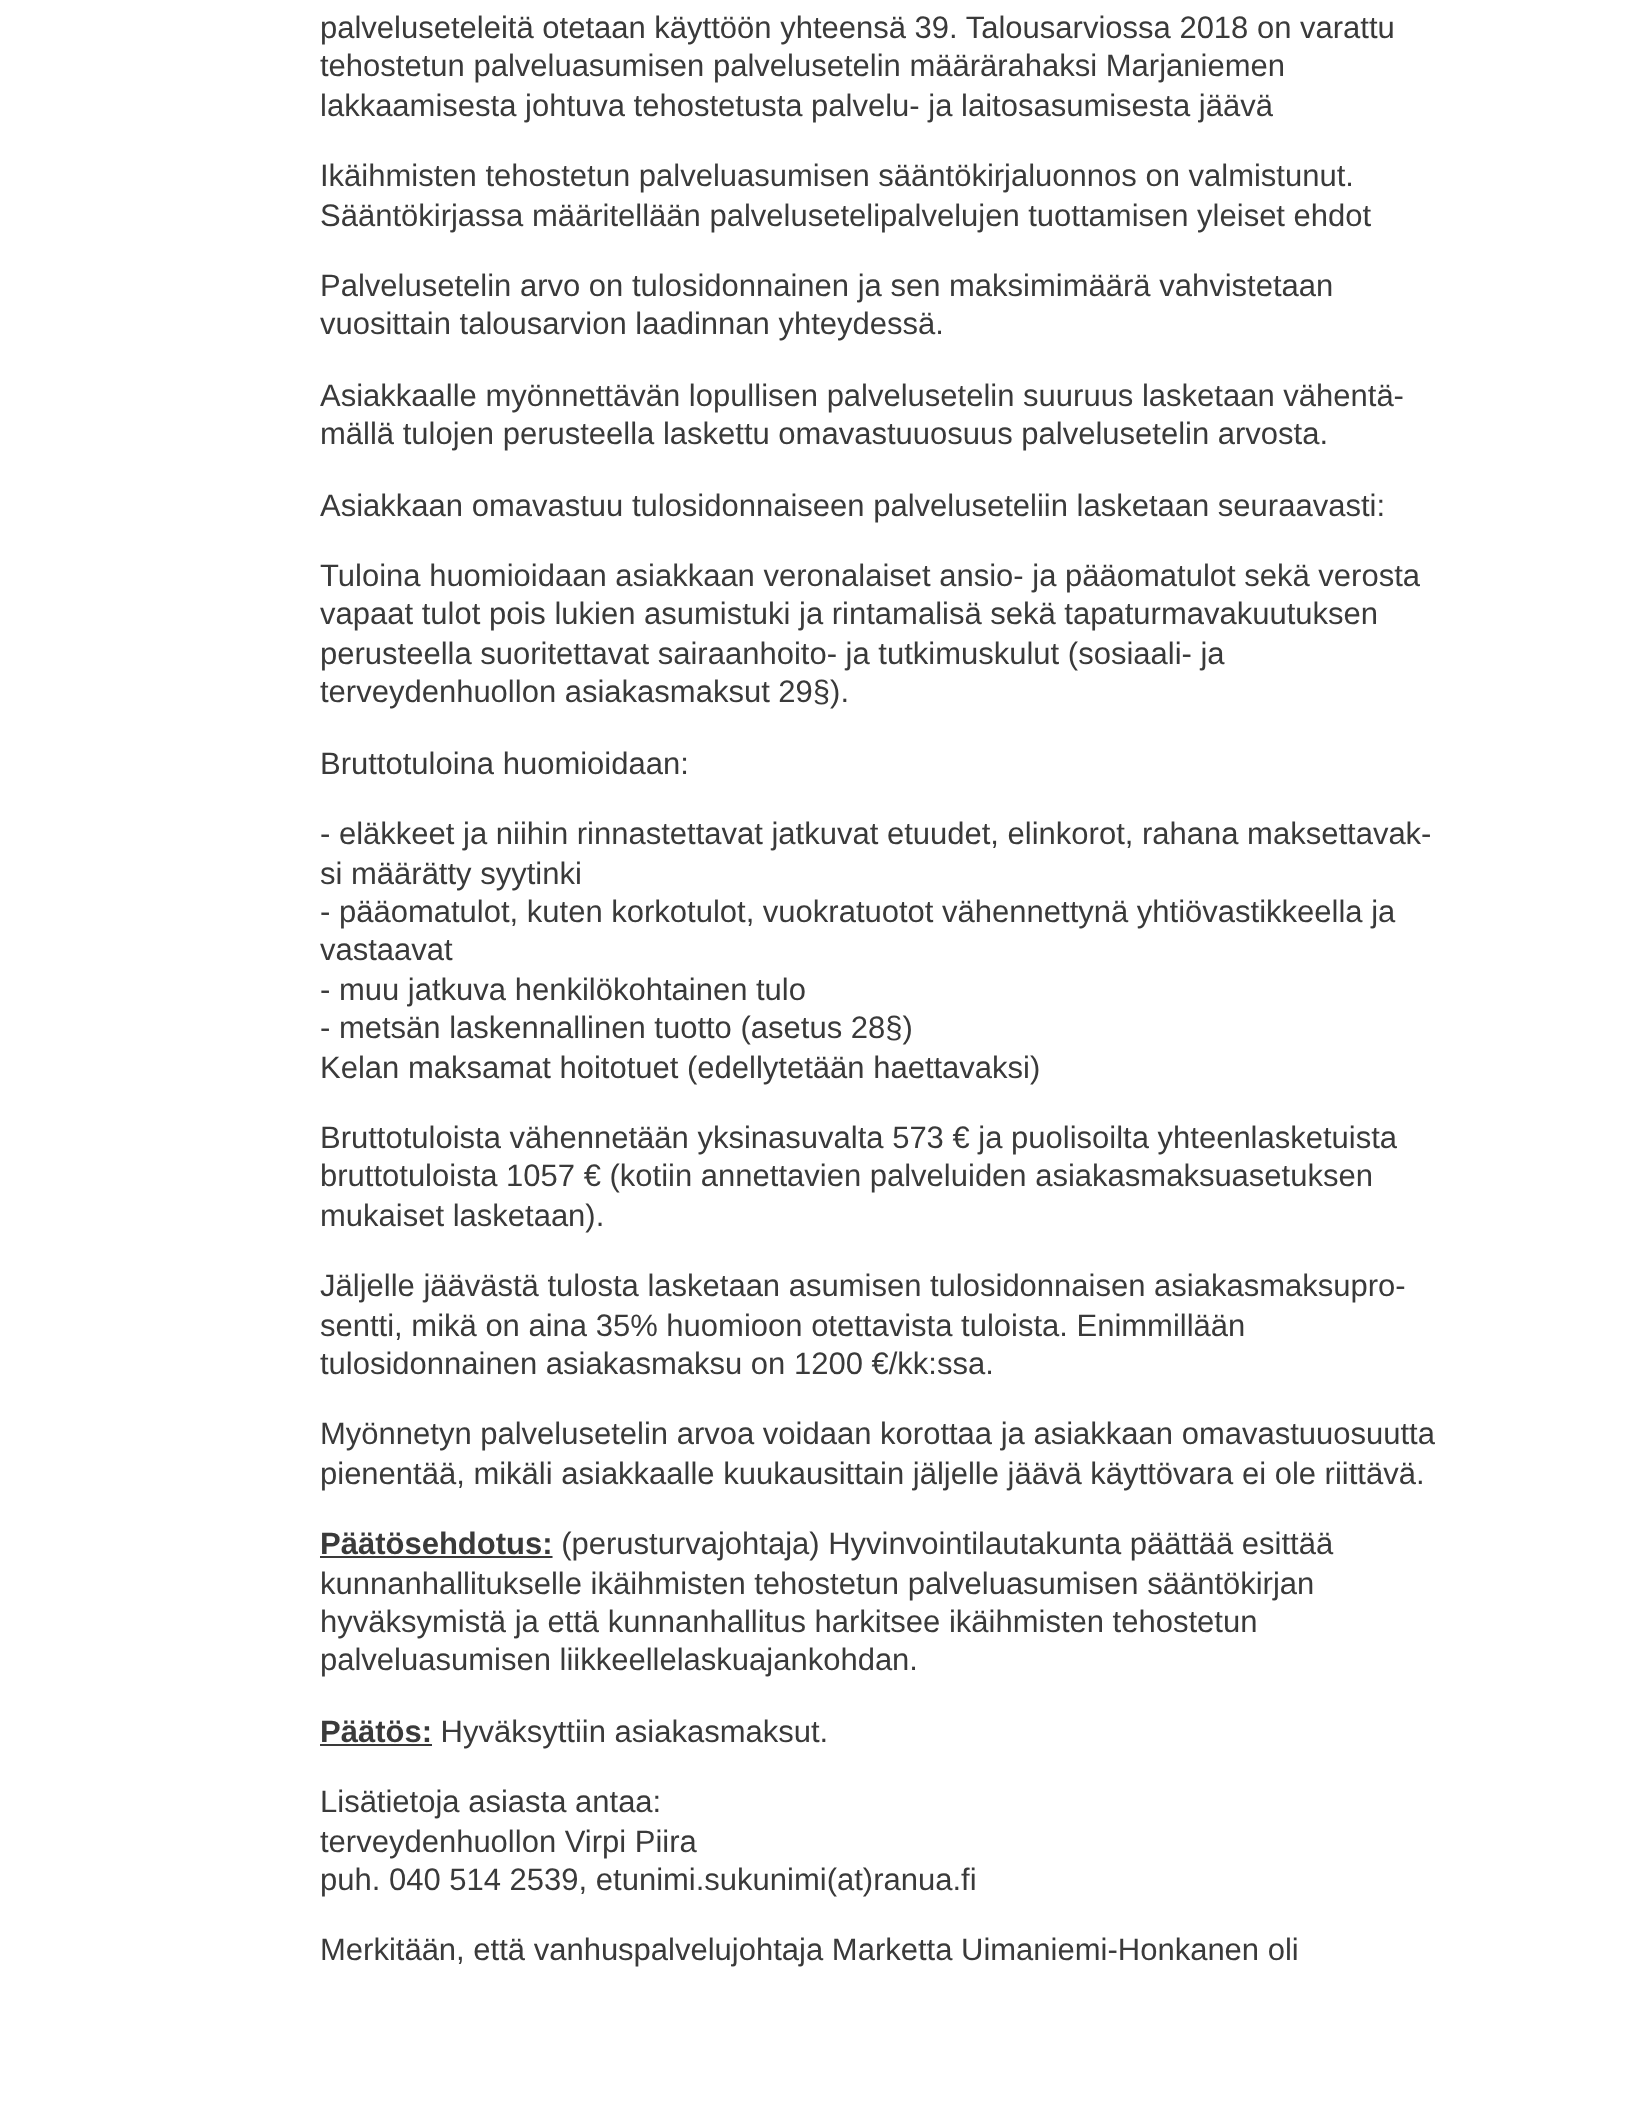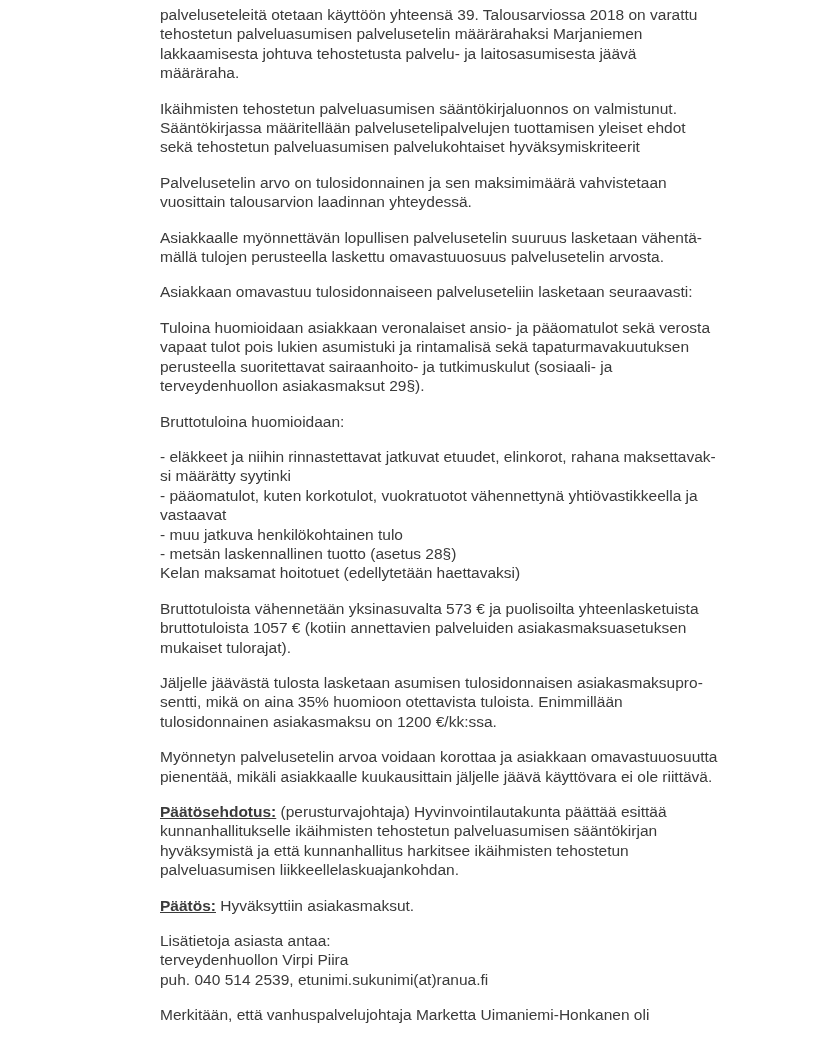--- a/index.html
+++ b/index.html
@@ -43,26 +43,24 @@
 </style>
 </head>
 <body>
 
 <div class="page">
   <div class="doc-body" id="doc-body">
       <p>
         <span class="line">palveluseteleitä otetaan käyttöön yhteensä 39. Talousarviossa 2018 on varattu</span>
         <span class="line">tehostetun palveluasumisen palvelusetelin määrärahaksi Marjaniemen</span>
         <span class="line">lakkaamisesta johtuva tehostetusta palvelu- ja laitosasumisesta jäävä</span>
-        <span class="line">määräraha.</span>
       </p>
       <p>
         <span class="line">Ikäihmisten tehostetun palveluasumisen sääntökirjaluonnos on valmistunut.</span>
         <span class="line">Sääntökirjassa määritellään palvelusetelipalvelujen tuottamisen yleiset ehdot</span>
-        <span class="line">sekä tehostetun palveluasumisen palvelukohtaiset hyväksymiskriteerit</span>
       </p>
       <p>
         <span class="line">Palvelusetelin arvo on tulosidonnainen ja sen maksimimäärä vahvistetaan</span>
         <span class="line">vuosittain talousarvion laadinnan yhteydessä.</span>
       </p>
       <p>
         <span class="line">Asiakkaalle myönnettävän lopullisen palvelusetelin suuruus lasketaan vähentä-</span>
         <span class="line">mällä tulojen perusteella laskettu omavastuuosuus palvelusetelin arvosta.</span>
       </p>
       <p>
@@ -82,21 +80,21 @@
         <span class="line">si määrätty syytinki</span>
         <span class="line">- pääomatulot, kuten korkotulot, vuokratuotot vähennettynä yhtiövastikkeella ja</span>
         <span class="line">vastaavat</span>
         <span class="line">- muu jatkuva henkilökohtainen tulo</span>
         <span class="line">- metsän laskennallinen tuotto (asetus 28§)</span>
         <span class="line">Kelan maksamat hoitotuet (edellytetään haettavaksi)</span>
       </p>
       <p>
         <span class="line">Bruttotuloista vähennetään yksinasuvalta 573 € ja puolisoilta yhteenlasketuista</span>
         <span class="line">bruttotuloista 1057 € (kotiin annettavien palveluiden asiakasmaksuasetuksen</span>
-        <span class="line">mukaiset tulorajat).</span>
+        <span class="line">mukaiset lasketaan).</span>
       </p>
       <p>
         <span class="line">Jäljelle jäävästä tulosta lasketaan asumisen tulosidonnaisen asiakasmaksupro-</span>
         <span class="line">sentti, mikä on aina 35% huomioon otettavista tuloista. Enimmillään</span>
         <span class="line">tulosidonnainen asiakasmaksu on 1200 €/kk:ssa.</span>
       </p>
       <p>
         <span class="line">Myönnetyn palvelusetelin arvoa voidaan korottaa ja asiakkaan omavastuuosuutta</span>
         <span class="line">pienentää, mikäli asiakkaalle kuukausittain jäljelle jäävä käyttövara ei ole riittävä.</span>
       </p>

